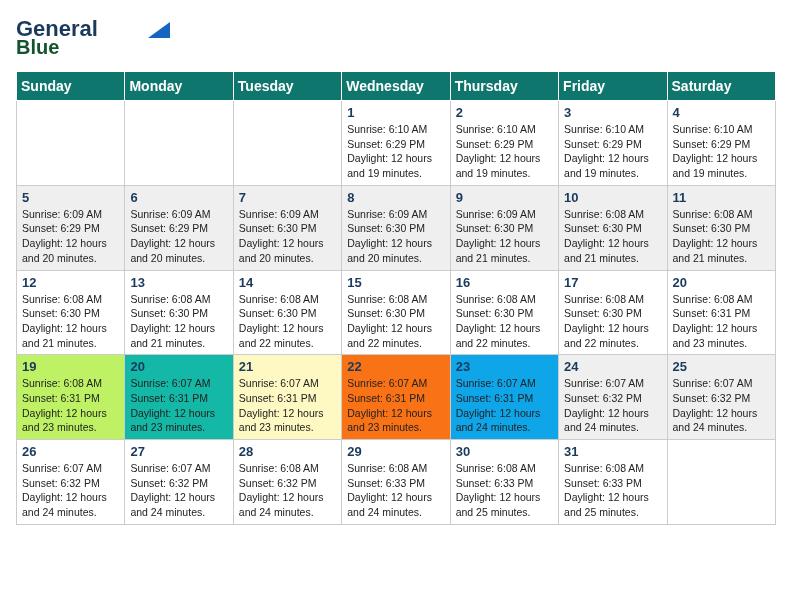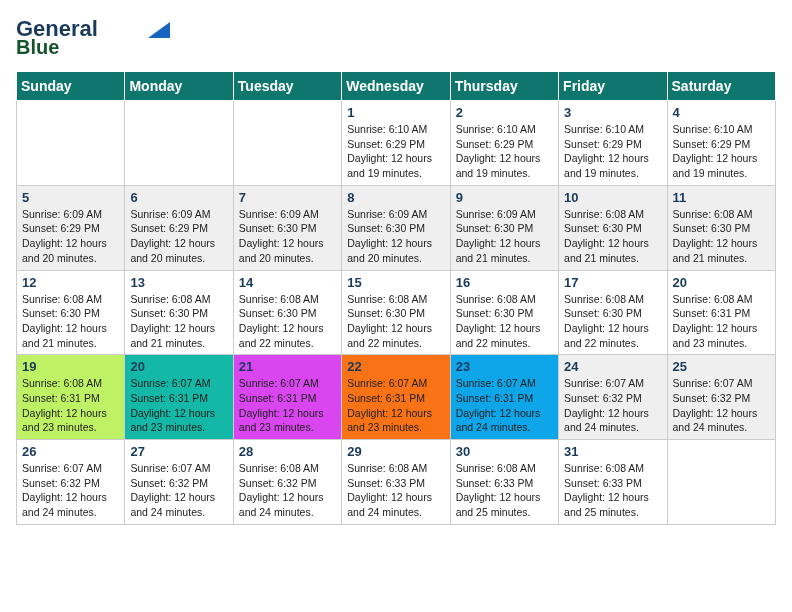--- a/index.html
+++ b/index.html
@@ -188,21 +188,21 @@
       </tr>
       <tr>
         <td style="background: #bef264;">
           <div class="day-num">19</div>
           <div class="day-info">Sunrise: 6:08 AM<br>Sunset: 6:31 PM<br>Daylight: 12 hours and 23 minutes.</div>
         </td>
         <td style="background: #14b8a6;">
           <div class="day-num">20</div>
           <div class="day-info">Sunrise: 6:07 AM<br>Sunset: 6:31 PM<br>Daylight: 12 hours and 23 minutes.</div>
         </td>
-        <td style="background: #d946ef;">
+        <td style="background: #fef9c3;">
           <div class="day-num">21</div>
           <div class="day-info">Sunrise: 6:07 AM<br>Sunset: 6:31 PM<br>Daylight: 12 hours and 23 minutes.</div>
         </td>
         <td style="background: #f97316;">
           <div class="day-num">22</div>
           <div class="day-info">Sunrise: 6:07 AM<br>Sunset: 6:31 PM<br>Daylight: 12 hours and 23 minutes.</div>
         </td>
         <td style="background: #0ea5e9;">
           <div class="day-num">23</div>
           <div class="day-info">Sunrise: 6:07 AM<br>Sunset: 6:31 PM<br>Daylight: 12 hours and 24 minutes.</div>

